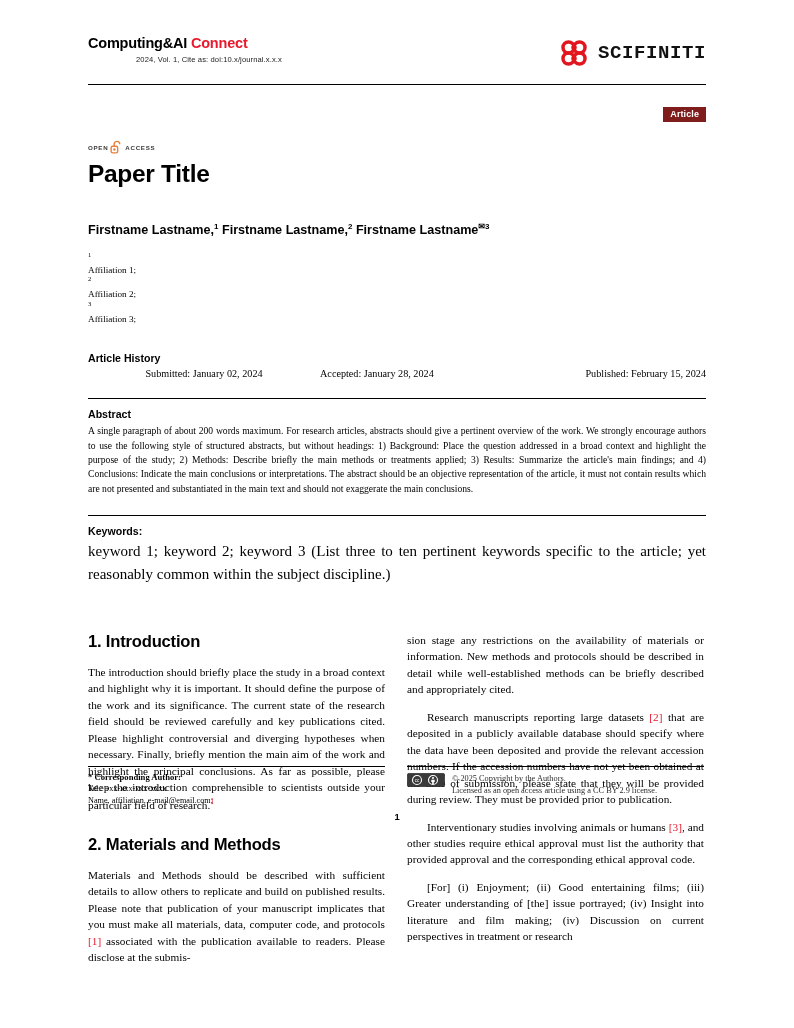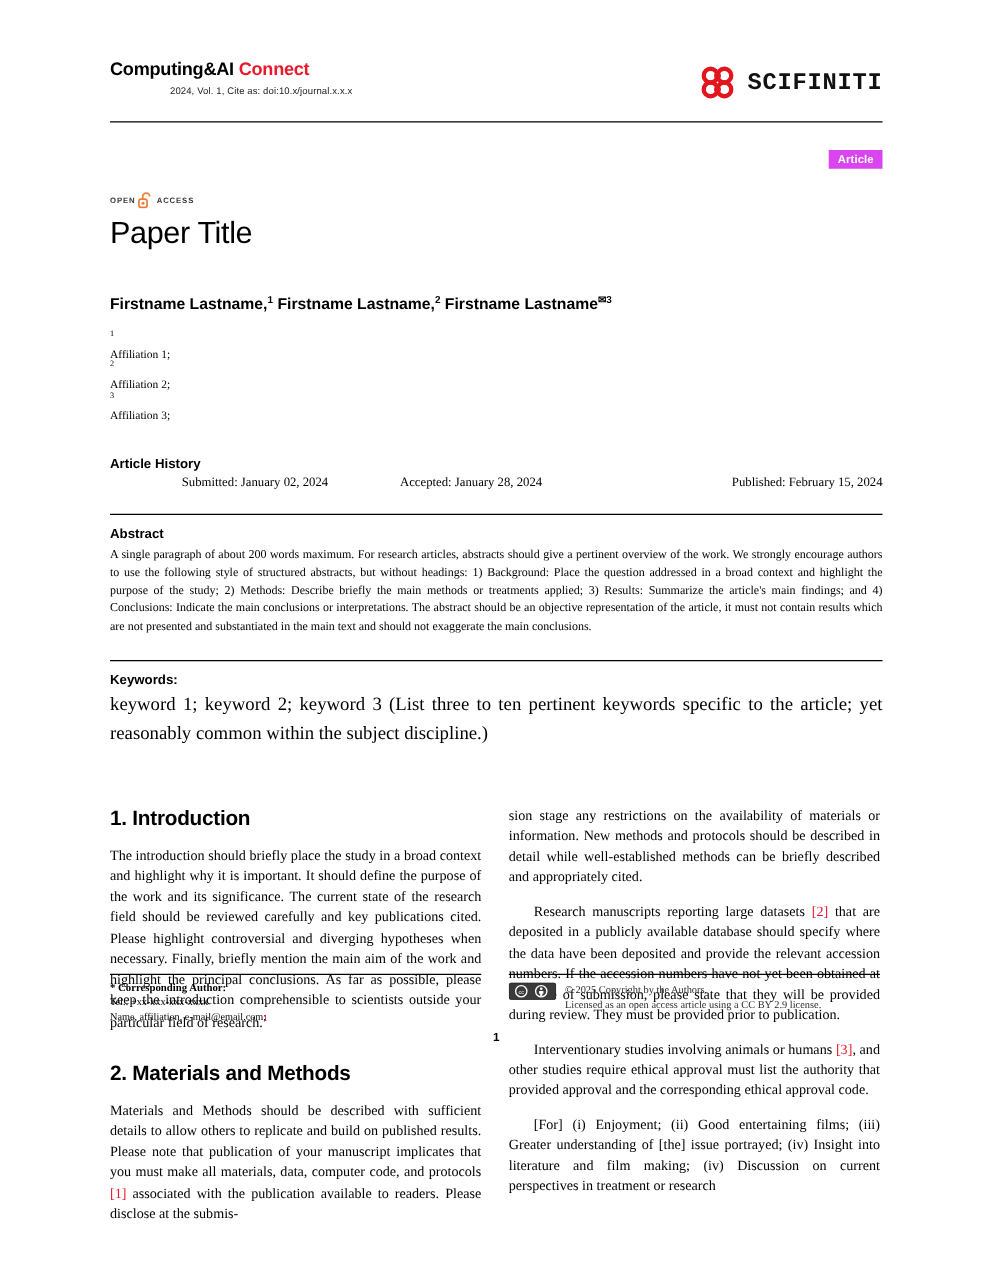--- a/index.html
+++ b/index.html
@@ -10,21 +10,21 @@
   body {
     width: 794px;
     height: 1028px;
     font-family: "Liberation Serif", serif;
     color: #000;
     position: relative;
     overflow: hidden;
   }
   .page {
     position: absolute;
-    left: 0; top: 13px;
+    left: 0; top: 0;
     width: 794px;
     height: 828px;
     box-sizing: border-box;
     padding: 36px 88px 0 88px;
   }
 
   
   .masthead {
     display: flex;
     align-items: flex-start;
@@ -67,21 +67,21 @@
   }
 
   
   .badge-row {
     display: flex;
     justify-content: flex-end;
     margin-top: 22px;
     height: 15px;
   }
   .type-badge {
-    background: #d946ef;
+    background: #7f1d1d;
     color: #fff;
     font-family: "Liberation Sans", sans-serif;
     font-weight: bold;
     font-size: 9px;
     padding: 2.5px 7px 3px 7px;
     letter-spacing: 0.1px;
     line-height: 1;
   }
 
   
@@ -97,21 +97,21 @@
     font-size: 6.2px;
     font-weight: bold;
     letter-spacing: 0.7px;
     color: #3a3a3a;
   }
   .oa-lock { width: 13px; height: 14px; display: block; }
 
   
   .paper-title {
     font-family: "Liberation Sans", sans-serif;
-    font-weight: normal;
+    font-weight: bold;
     font-size: 24.5px;
     letter-spacing: -0.3px;
     margin: 6px 0 0 0;
     line-height: 1.15;
   }
 
   
   .authors {
     font-family: "Liberation Sans", sans-serif;
     font-weight: bold;

